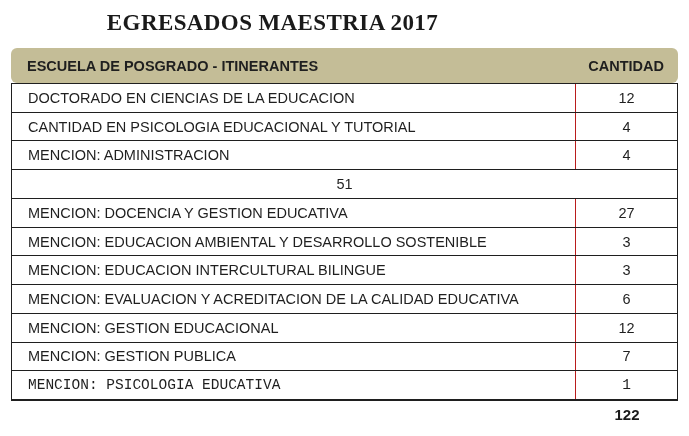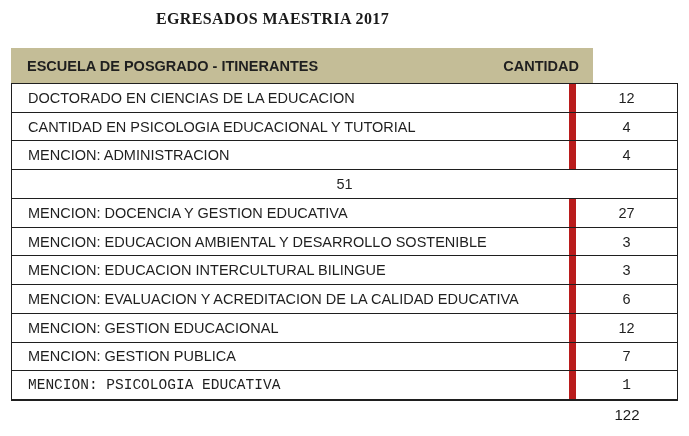--- a/index.html
+++ b/index.html
@@ -16,39 +16,40 @@
     font-family: "Liberation Sans", sans-serif;
   }
   .title {
     position: absolute;
     top: 10px;
     left: 0;
     width: 545px;
     text-align: center;
     font-family: "Liberation Serif", serif;
     font-weight: bold;
-    font-size: 16px;
+    font-size: 23px;
     letter-spacing: 0.4px;
     color: #1a1a1a;
   }
   .thead {
     position: absolute;
     left: 11px;
     top: 48px;
-    width: 582px;
+    width: 667px;
     height: 35px;
     background: #C4BD97;
     box-sizing: border-box;
     display: flex;
     justify-content: space-between;
     align-items: center;
     padding: 0 14px 0 16px;
     font-weight: bold;
     font-size: 14.5px;
     color: #1f1f1f;
+    border-radius: 6px;
   }
   .tbody {
     position: absolute;
     left: 11px;
     top: 83px;
     width: 667px;
     height: 318px;
     box-sizing: border-box;
     border: 1px solid #1f1f1f;
     border-bottom-width: 2px;
@@ -62,40 +63,40 @@
     font-size: 14.5px;
     color: #1f1f1f;
   }
   .row:last-child {
     border-bottom: none;
     font-family: Liberation Mono, monospace;
   }
   .c1 {
     width: 564px;
     box-sizing: border-box;
-    border-right: 7px solid #b91c1c;
+    border-right: 1px solid #b91c1c;
     display: flex;
     align-items: center;
     padding-left: 16px;
     white-space: nowrap;
     overflow: hidden;
   }
   .c2 {
     flex: 1;
     display: flex;
     align-items: center;
     justify-content: center;
   }
   .total {
     position: absolute;
     left: 576px;
     top: 406px;
     width: 102px;
     text-align: center;
-    font-weight: normal;
+    font-weight: bold;
     font-size: 15px;
     color: #1a1a1a;
   }
 </style>
 </head>
 <body>
 
 <div class="stage">
 
   <div class="title">EGRESADOS MAESTRIA 2017</div>

